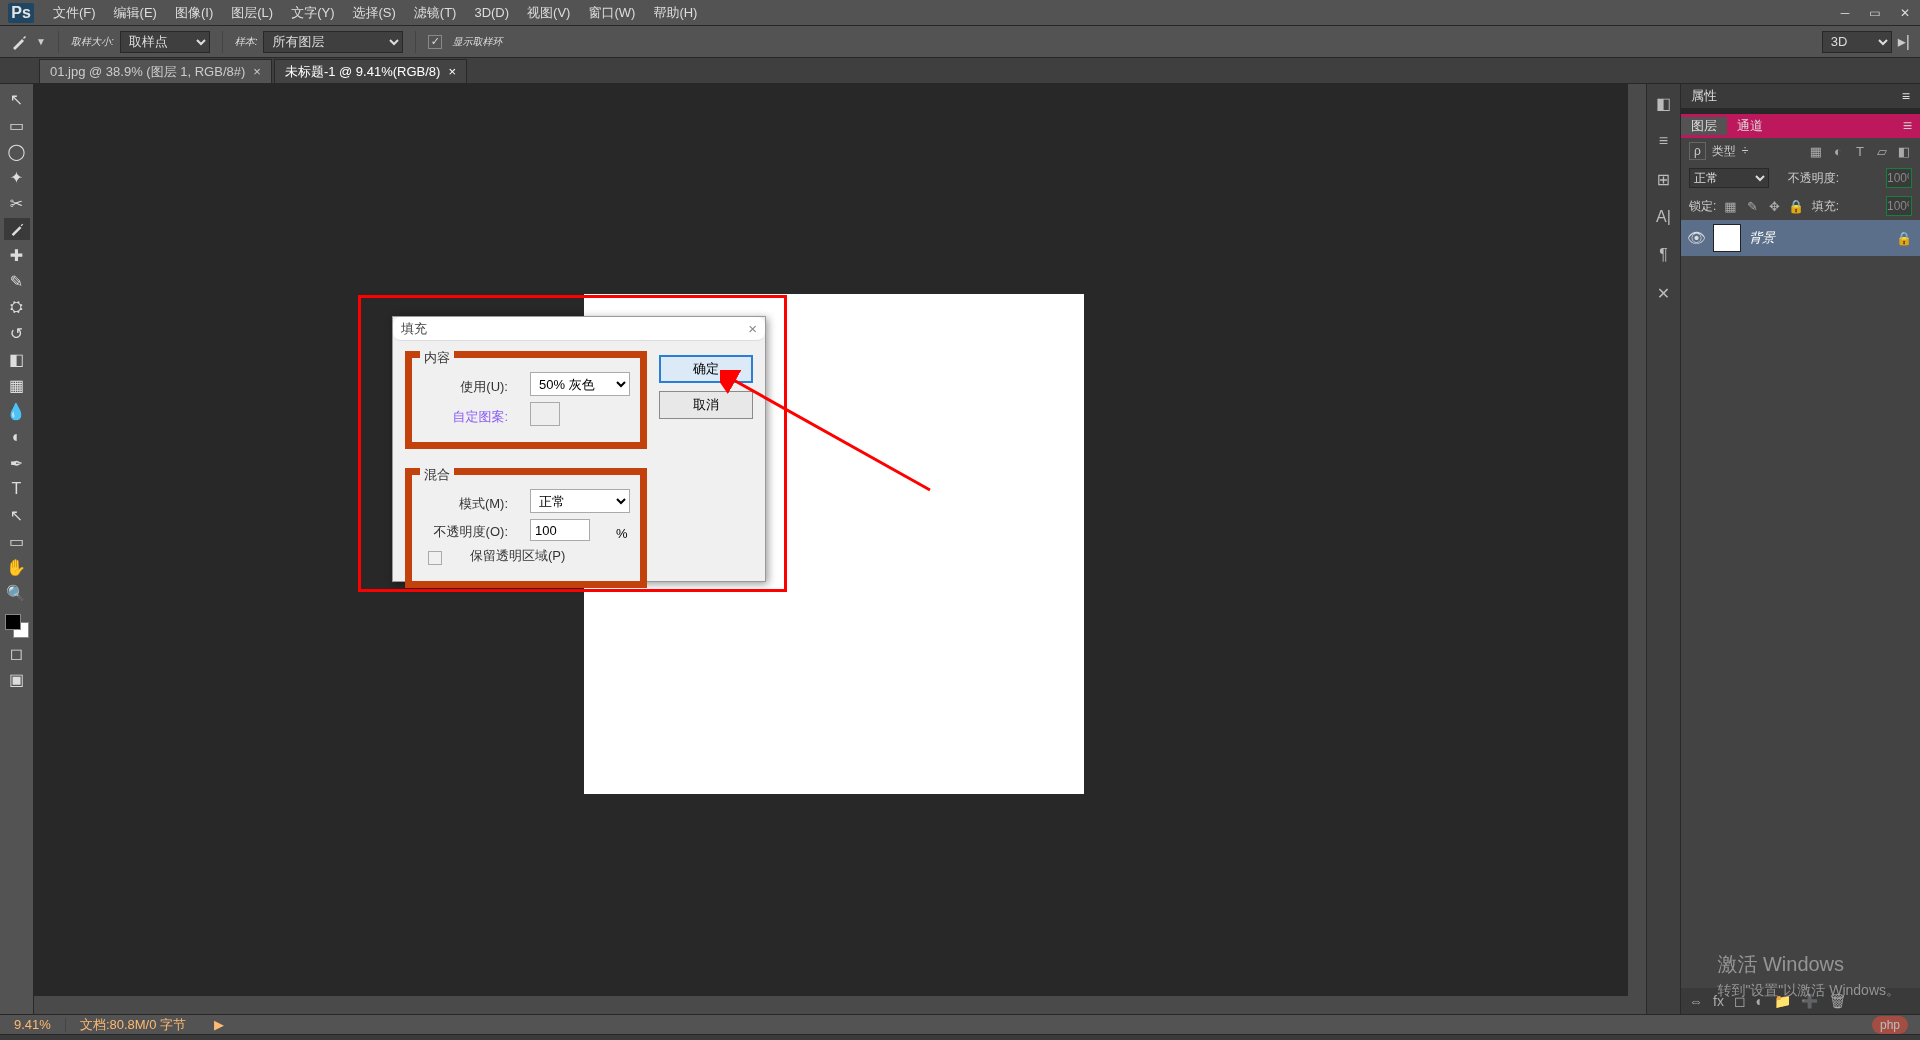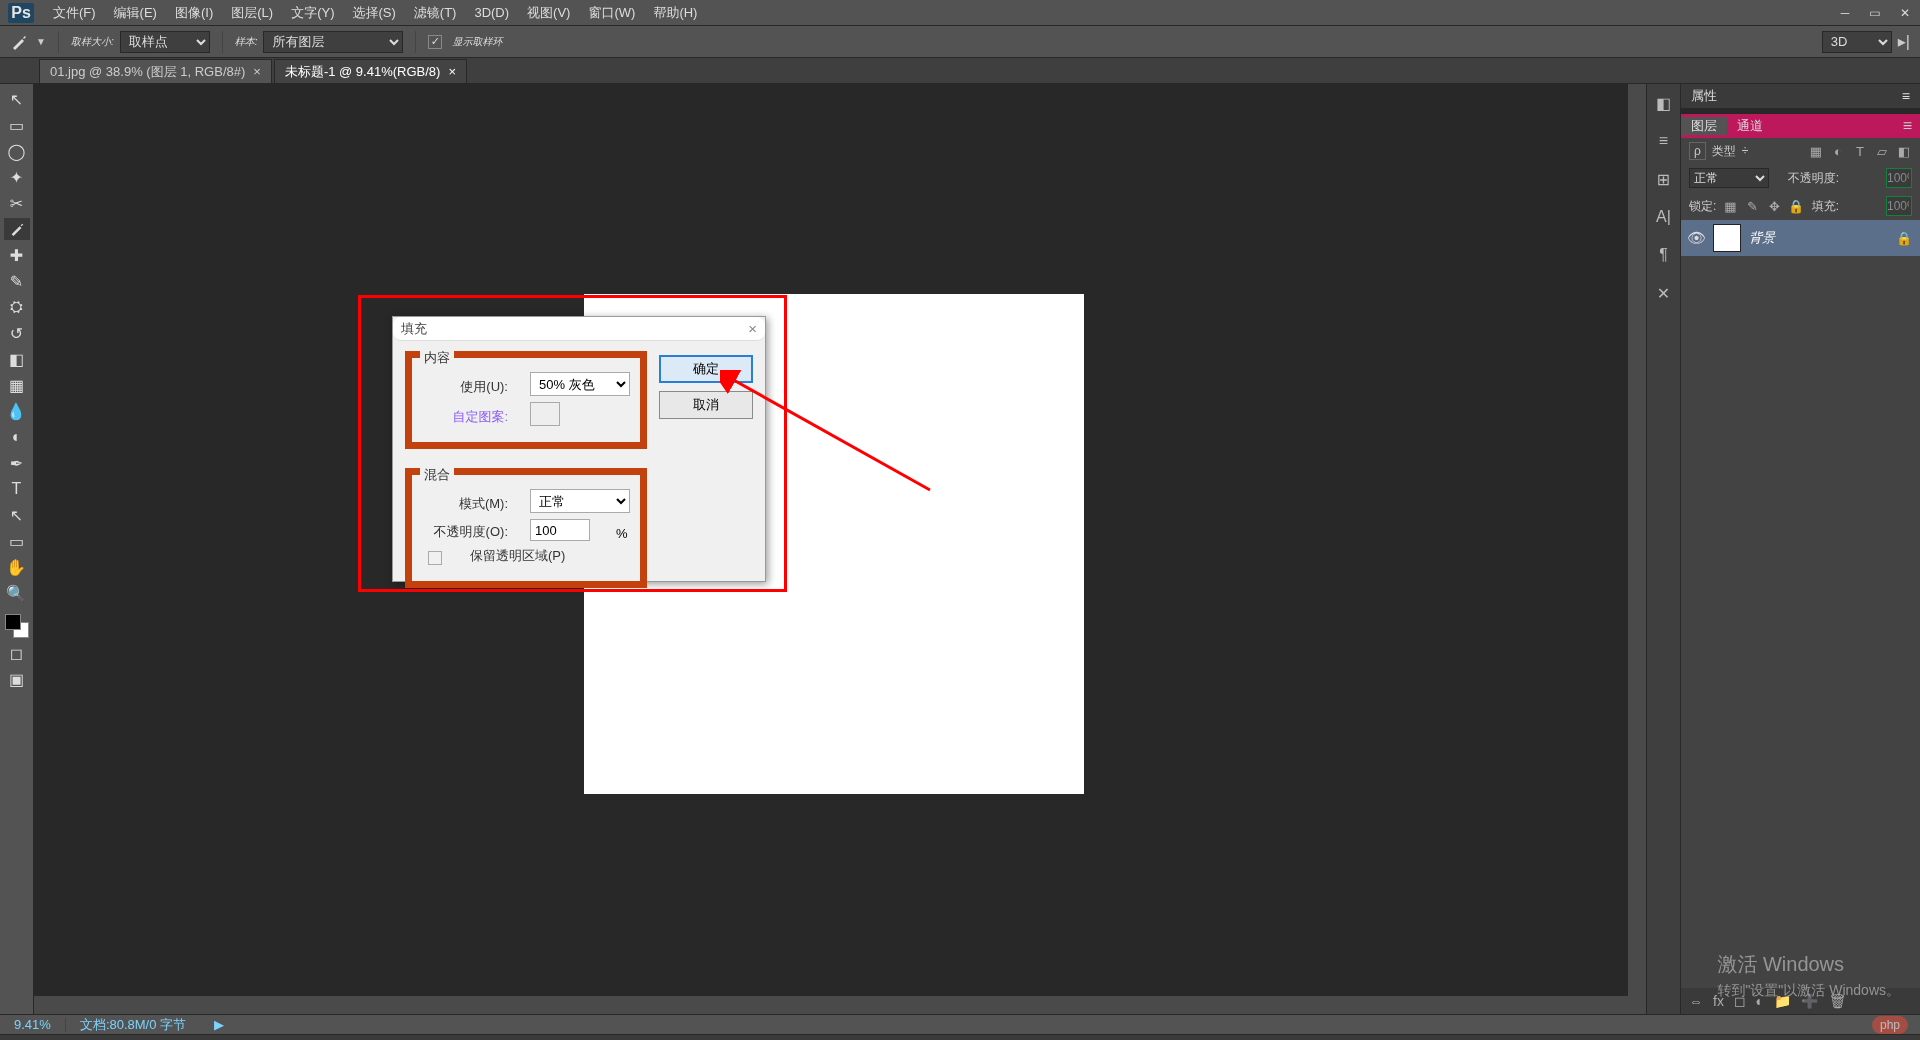--- a/index.html
+++ b/index.html
@@ -89,21 +89,21 @@
 .pattern { width:30px; height:24px; border:1px solid #aaa; background:#eee; }
 .pct { font-size:13px; margin-left:4px; }
 .fchk { width:14px; height:14px; border:1px solid #aaa; margin-right:6px; }
 
 
 .red-box { position:absolute; left:358px; top:295px; width:429px; height:297px; border:3px solid #f00; pointer-events:none; }
 .arrow { position:absolute; left:720px; top:370px; pointer-events:none; }
 
 
 .status { height:20px; background:#535353; display:flex; align-items:center; border-top:1px solid #282828; }
-.status span { color:#7dd3fc; font-size:13px; padding:0 14px; }
+.status span { color:#fdba74; font-size:13px; padding:0 14px; }
 .st-sep { width:1px; height:14px; background:#444; }
 .st-tri { color:#ddd; padding:0 6px; font-size:11px; }
 .timeline { height:26px; background:#3a3a3a; display:flex; align-items:center; padding:0 10px; color:#aaa; font-size:13px; border-top:1px solid #282828; }
 
 
 .wm { position:absolute; right:20px; bottom:40px; color:#aaa; font-size:20px; text-align:left; opacity:.8; }
 .wm2 { font-size:14px; margin-top:4px; }
 .php-badge { position:absolute; right:12px; bottom:6px; background:#d94a3a; color:#fff; font-size:12px; padding:2px 8px; border-radius:10px; opacity:.6; }
 </style>
 </head>

